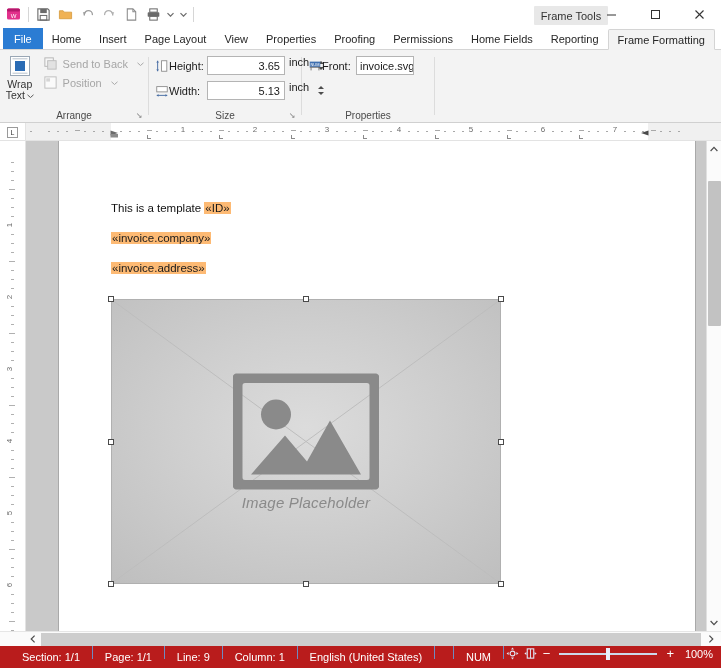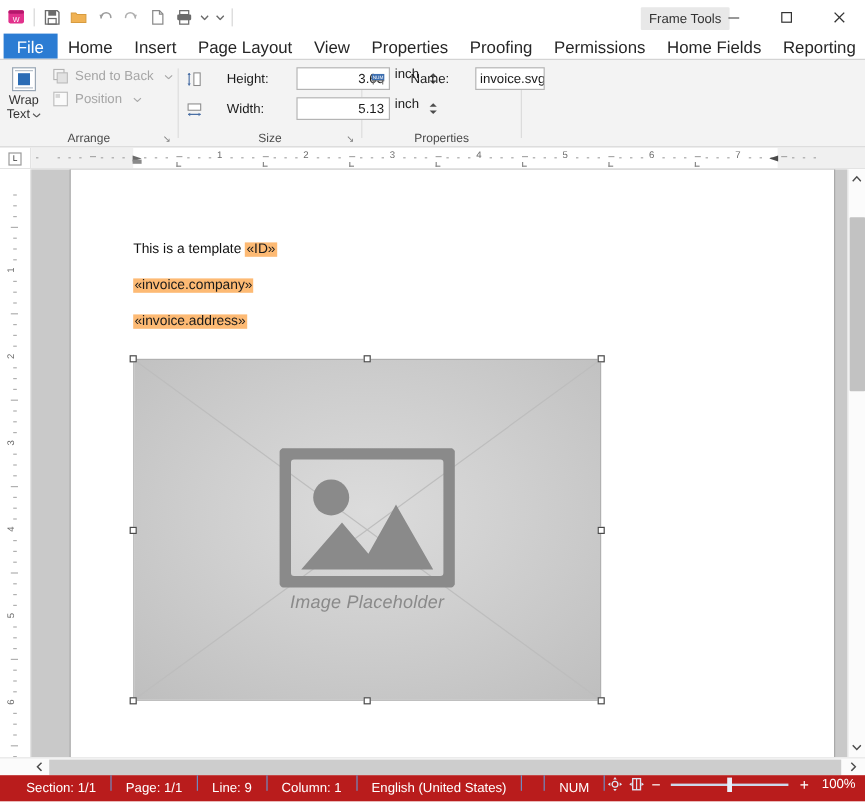--- a/index.html
+++ b/index.html
@@ -36,21 +36,21 @@
   .wincontrols { position:absolute; right:0; top:0; display:flex; height:28px; }
   .wc { width:44px; height:28px; display:flex; align-items:center; justify-content:center; }
 
   
   .tabstrip {
     height:21px; flex:0 0 21px; display:flex; align-items:flex-end;
     background:#ffffff; position:relative;
   }
   .tab {
     height:21px; padding:0 9px; display:flex; align-items:center;
-    font-size:14px; color:#262626; white-space:nowrap; cursor:default;
+    font-size:11px; color:#262626; white-space:nowrap; cursor:default;
   }
   .tab.file {
     background:#2b7cd3; color:#fff; padding:0 11px; margin-left:3px;
   }
   .tab.active {
     background:#f3f3f3; border:1px solid #d4d4d4; border-bottom:1px solid #f3f3f3;
     border-radius:2px 2px 0 0; position:relative; z-index:3; margin-bottom:-1px;
   }
 
   
@@ -82,21 +82,21 @@
   
   .smallbtn {
     height:19px; display:flex; align-items:center; gap:5px;
     padding:0 4px; cursor:default; white-space:nowrap;
   }
   .smallbtn .txt { font-size:11px; }
   .smallbtn.disabled .txt { color:#a6a6a6; }
   .caret-d { font-size:7px; color:#9a9a9a; margin-left:4px; }
 
   
-  .fieldrow { height:21px; display:flex; align-items:center; gap:20px; margin-bottom:4px; }
+  .fieldrow { height:21px; display:flex; align-items:center; gap:0; margin-bottom:4px; }
   .flabel { font-size:11px; color:#1a1a1a; width:38px; }
   .spinwrap { display:flex; align-items:stretch; height:19px; }
   .spinbox {
     width:78px; height:19px; background:#fff; border:1px solid #b4b4b4;
     display:flex; align-items:center; justify-content:flex-end;
     padding:0 4px; font-size:11px;
   }
   .unit { font-size:11px; margin-left:4px; width:24px; }
   .spinner {
     width:12px; height:19px; display:flex; flex-direction:column;
@@ -407,21 +407,21 @@
     <div class="rgroup" style="width:132px;">
       <div class="rgroup-body" style="flex-direction:column; padding-left:6px; padding-top:5px;">
         <div class="fieldrow">
           <svg width="14" height="14" viewBox="0 0 16 16">
             <rect x="2" y="3" width="12" height="6" fill="#3e6fb0"></rect>
             <text x="8" y="8" font-size="4.5" fill="#fff" text-anchor="middle" font-family="Liberation Sans">NUM</text>
             <line x1="2" y1="9.5" x2="14" y2="9.5" stroke="#6b6b6b" stroke-width="1"></line>
             <line x1="3.5" y1="9.5" x2="3.5" y2="13" stroke="#6b6b6b" stroke-width="1"></line>
             <line x1="12.5" y1="9.5" x2="12.5" y2="13" stroke="#6b6b6b" stroke-width="1"></line>
           </svg>
-          <span class="flabel" style="width:34px;">Name:</span>
+          <span class="flabel" style="width:34px;">Front:</span>
           <div class="txtbox" style="width:58px;">
             <span>invoice.svgim</span>
           </div>
         </div>
       </div>
       <div class="rgroup-title">
         <span>Properties</span>
       </div>
     </div>
     <div class="rgroup-divider"></div>

